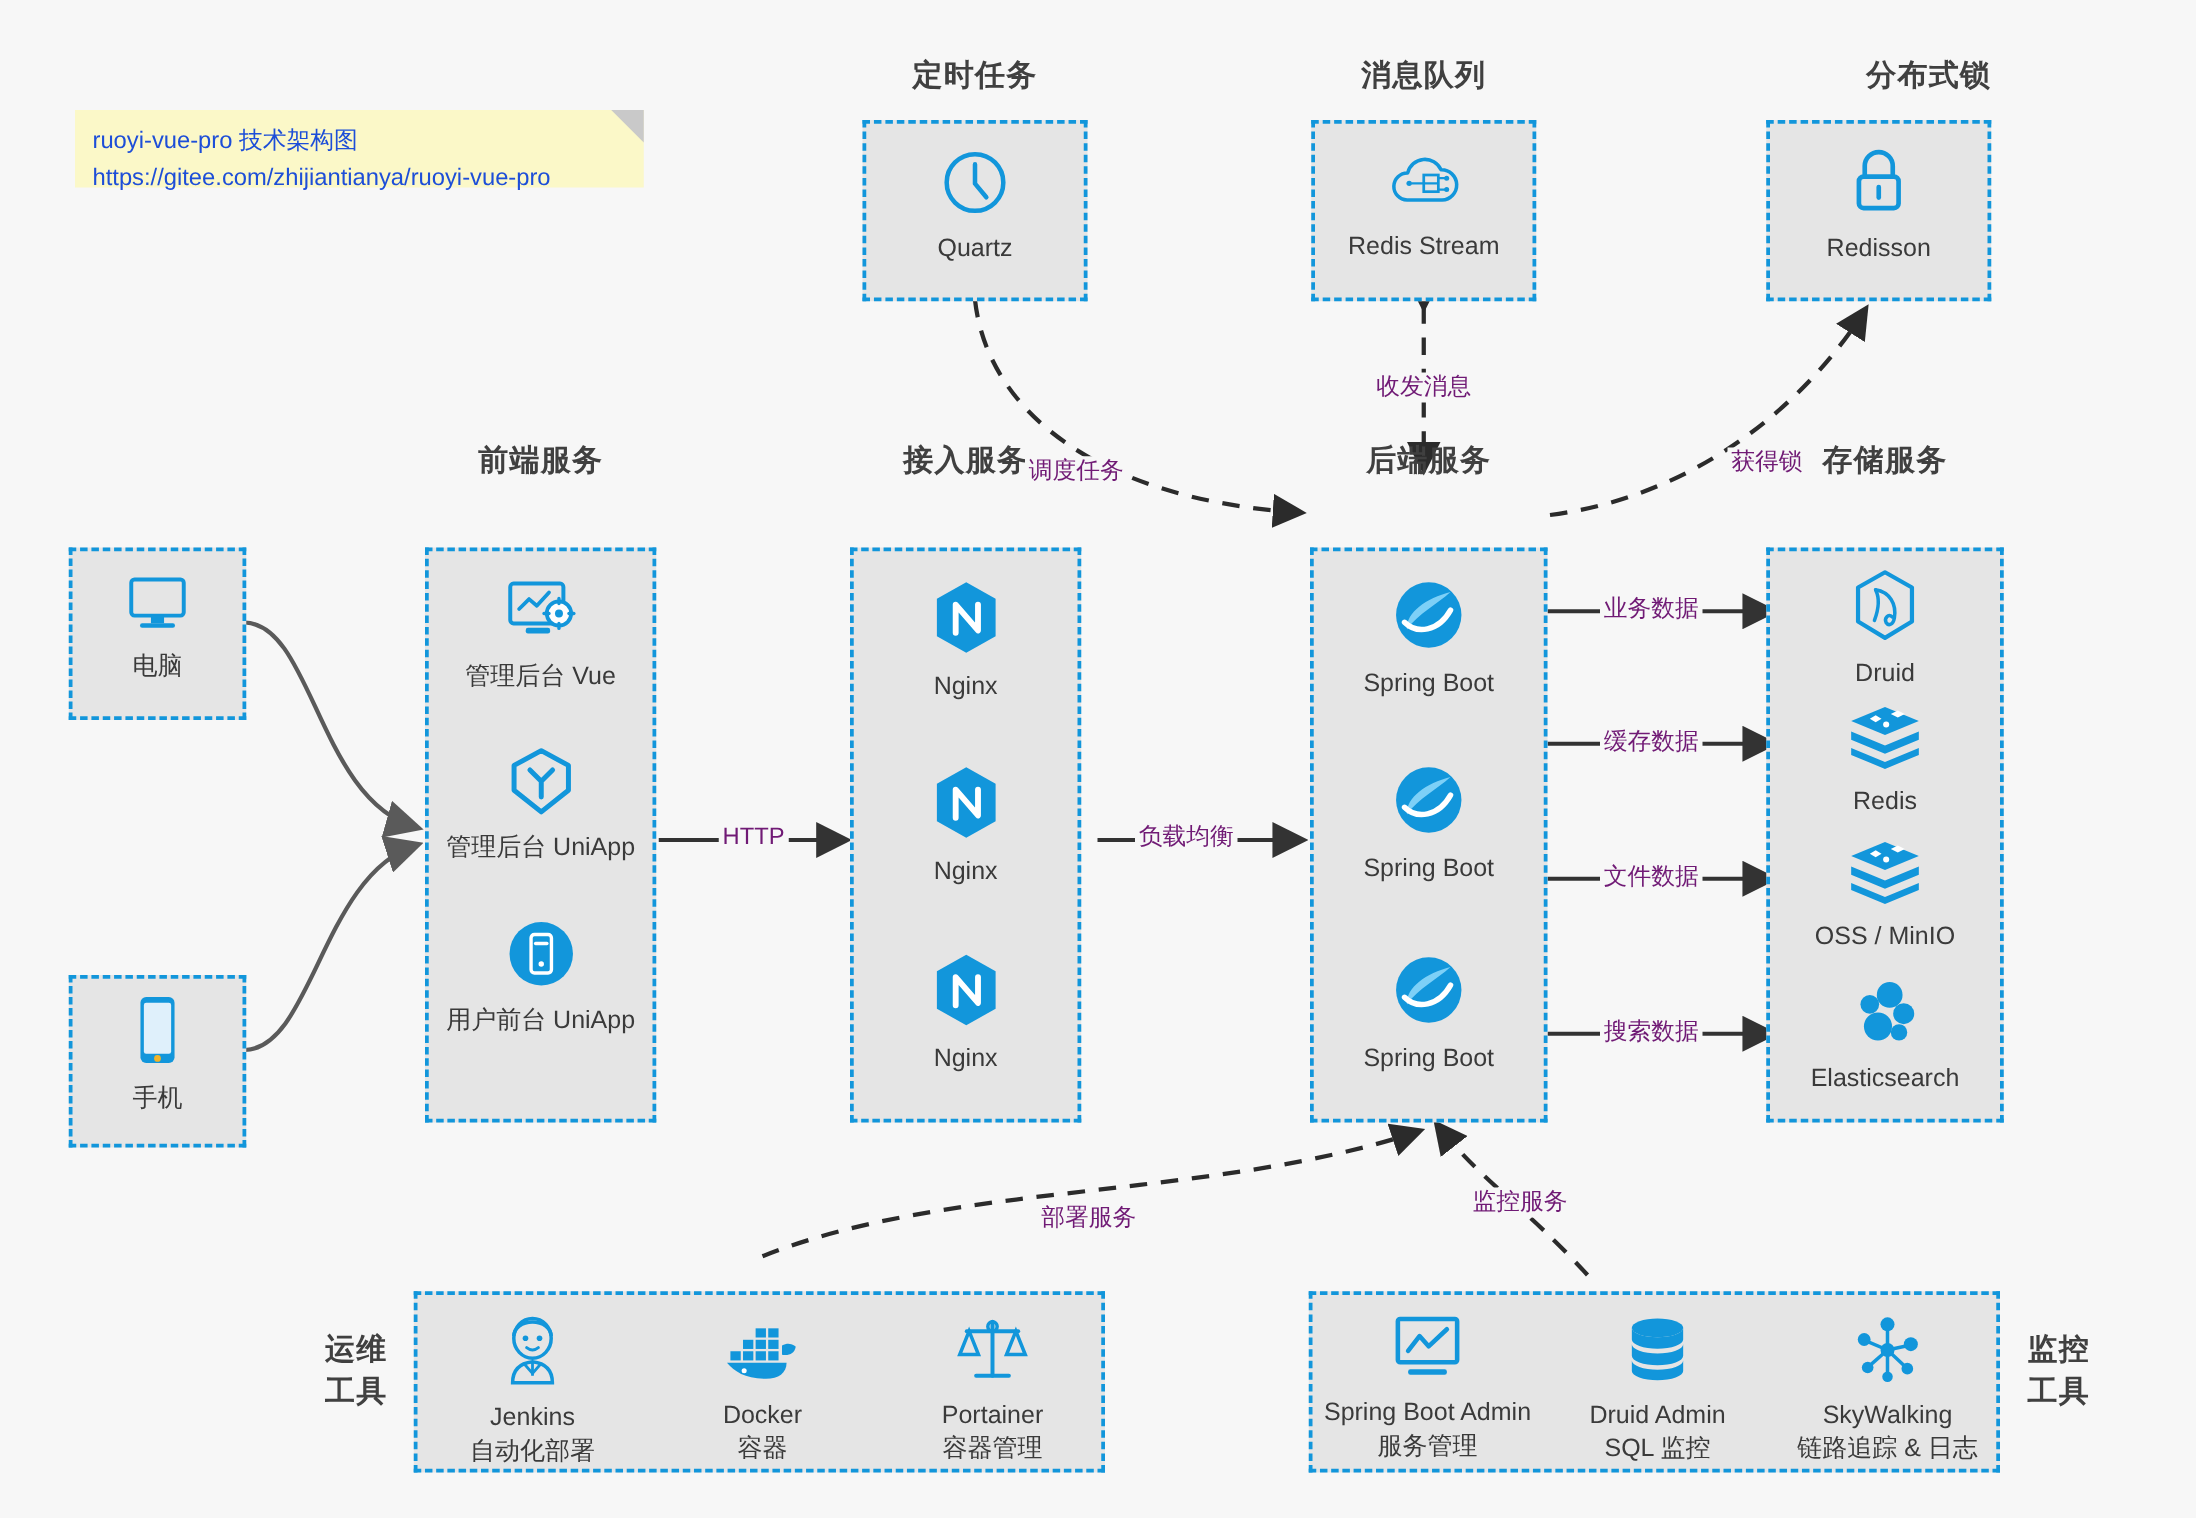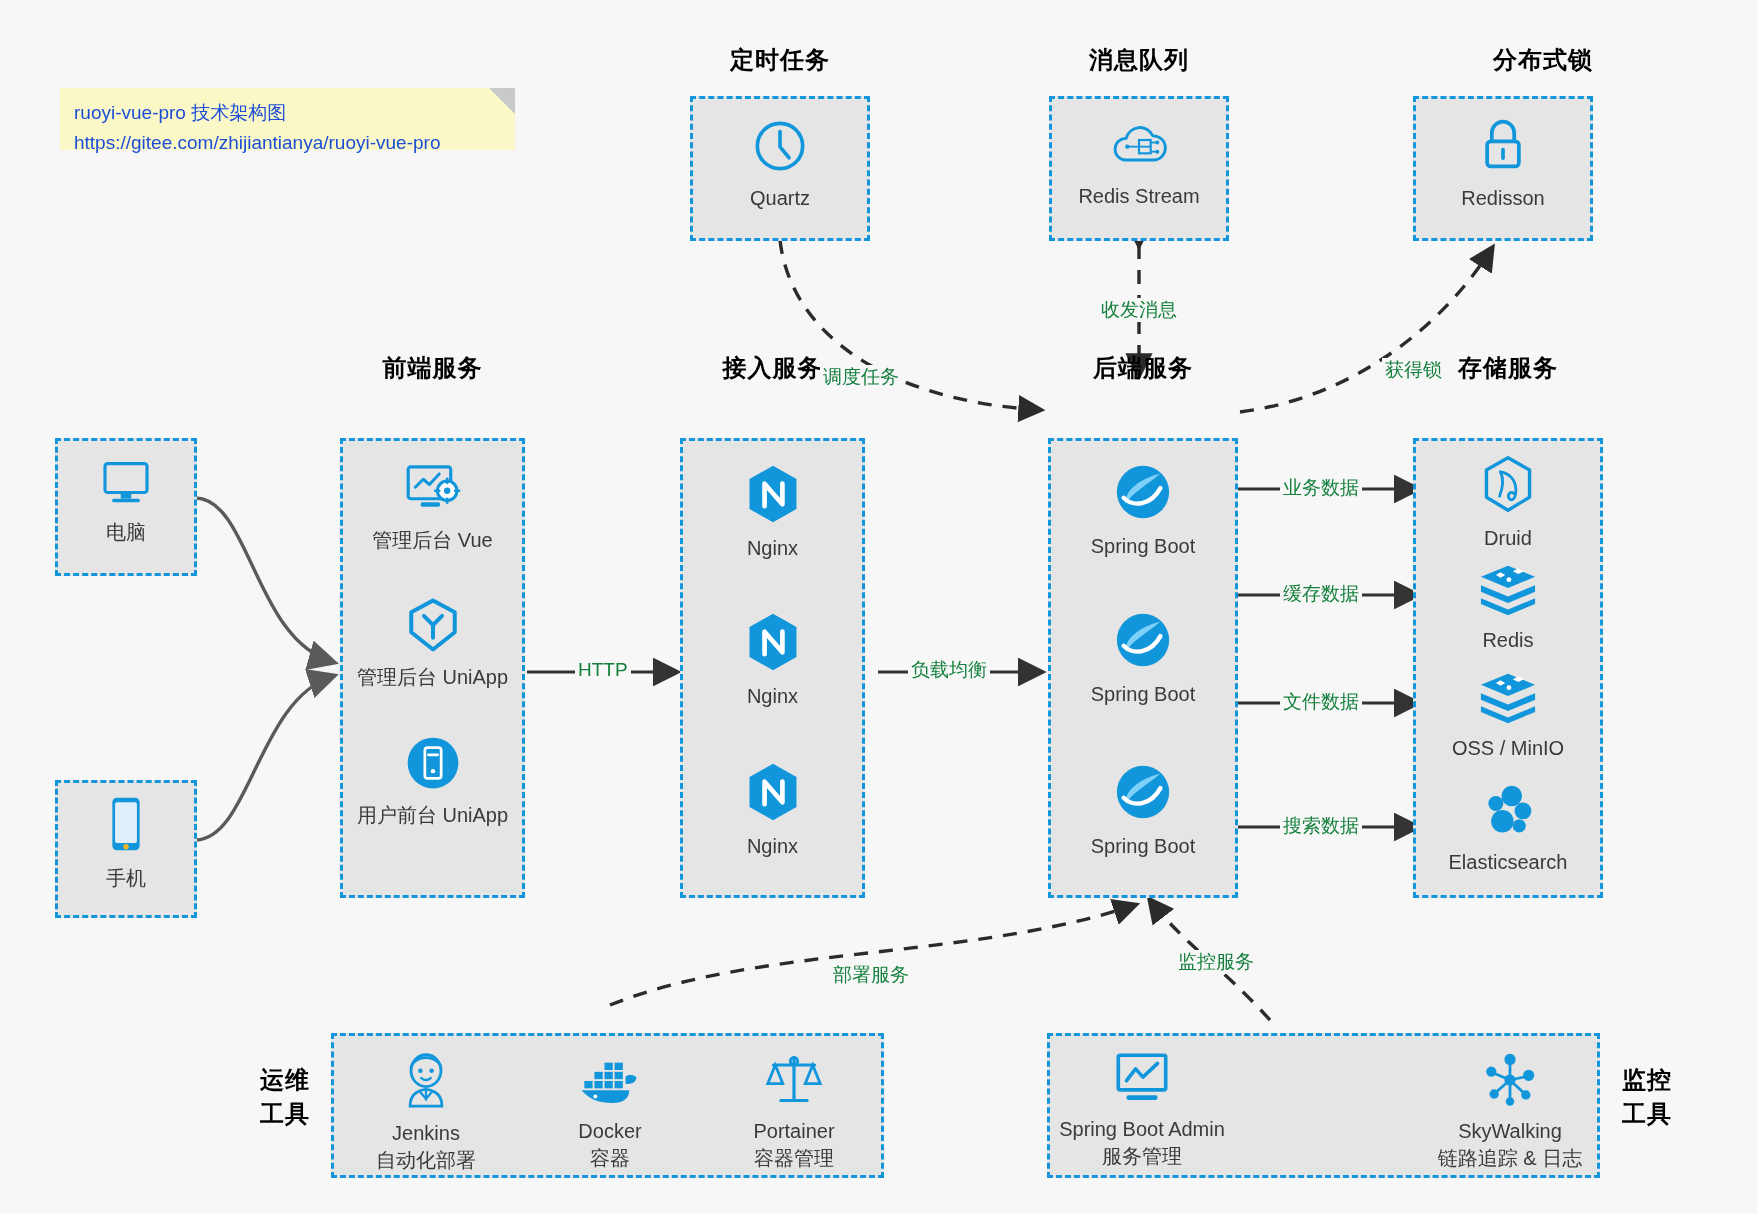--- a/index.html
+++ b/index.html
@@ -27,21 +27,21 @@
 
   
   .box{
     position:absolute;
     border:3px dashed #1296db;
     background:#e5e5e5;
     box-sizing:border-box;
   }
   .grp-title{
     position:absolute;
-    color:#000000;font-weight:bold;font-size:24px;
+    color:#404040;font-weight:bold;font-size:24px;
     text-align:center;white-space:nowrap;
     letter-spacing:1px;
   }
   .grp-title.side{line-height:34px;}
 
   
   .node{
     position:absolute;
     display:flex;flex-direction:column;align-items:center;justify-content:flex-start;
     width:100%;
@@ -50,21 +50,21 @@
   .node .lbl{
     font-size:20px;color:#3a3a3a;margin-top:6px;text-align:center;white-space:nowrap;
     line-height:27px;
   }
   .node .sub{
     font-size:20px;color:#3a3a3a;text-align:center;white-space:nowrap;line-height:27px;
   }
 
   
   .elabel{
-    position:absolute;font-size:19px;color:#15803d;background:#f7f7f7;
+    position:absolute;font-size:19px;color:#701a75;background:#f7f7f7;
     padding:0 3px;white-space:nowrap;line-height:24px;
   }
 </style>
 </head>
 <body>
 
 <div id="canvas">
 
   <svg id="wires" viewBox="0 0 1757 1214">
     <defs>
@@ -412,20 +412,34 @@
         <svg width="62" height="56" viewBox="0 0 68 60">
           <rect x="8" y="5" width="52" height="38" rx="2" fill="none" stroke="#1296db" stroke-width="4"></rect>
           <path d="M17 33 L27 20 L35 29 L51 14" fill="none" stroke="#1296db" stroke-width="4" stroke-linecap="round" stroke-linejoin="round"></path>
           <rect x="17" y="49" width="34" height="5" rx="2" fill="#1296db"></rect>
         </svg>
       </span>
       <span class="lbl">Spring Boot Admin</span>
       <span class="sub">服务管理</span>
     </div>
 
+    <div class="node" style="left:184px;top:16px;width:184px;">
+      <span class="ico">
+        <svg width="56" height="56" viewBox="0 0 60 60">
+          <g fill="#1296db">
+            <ellipse cx="30" cy="11" rx="22" ry="8"></ellipse>
+            <path d="M8 11 v10 a22 8 0 0 0 44 0 V11 a22 8 0 0 1 -44 0 Z"></path>
+            <path d="M8 25 v10 a22 8 0 0 0 44 0 V25 a22 8 0 0 1 -44 0 Z"></path>
+            <path d="M8 39 v9 a22 8 0 0 0 44 0 V39 a22 8 0 0 1 -44 0 Z"></path>
+          </g>
+        </svg>
+      </span>
+      <span class="lbl">Druid Admin</span>
+      <span class="sub">SQL 监控</span>
+    </div>
 
     <div class="node" style="left:368px;top:16px;width:184px;">
       <span class="ico">
         <svg width="58" height="56" viewBox="0 0 62 60">
           <g stroke="#1296db" stroke-width="3">
             <line x1="31" y1="30" x2="31" y2="9"></line>
               <line x1="31" y1="30" x2="12" y2="22"></line>
             <line x1="31" y1="30" x2="50" y2="26"></line>
               <line x1="31" y1="30" x2="15" y2="44"></line>
             <line x1="31" y1="30" x2="47" y2="45"></line>

